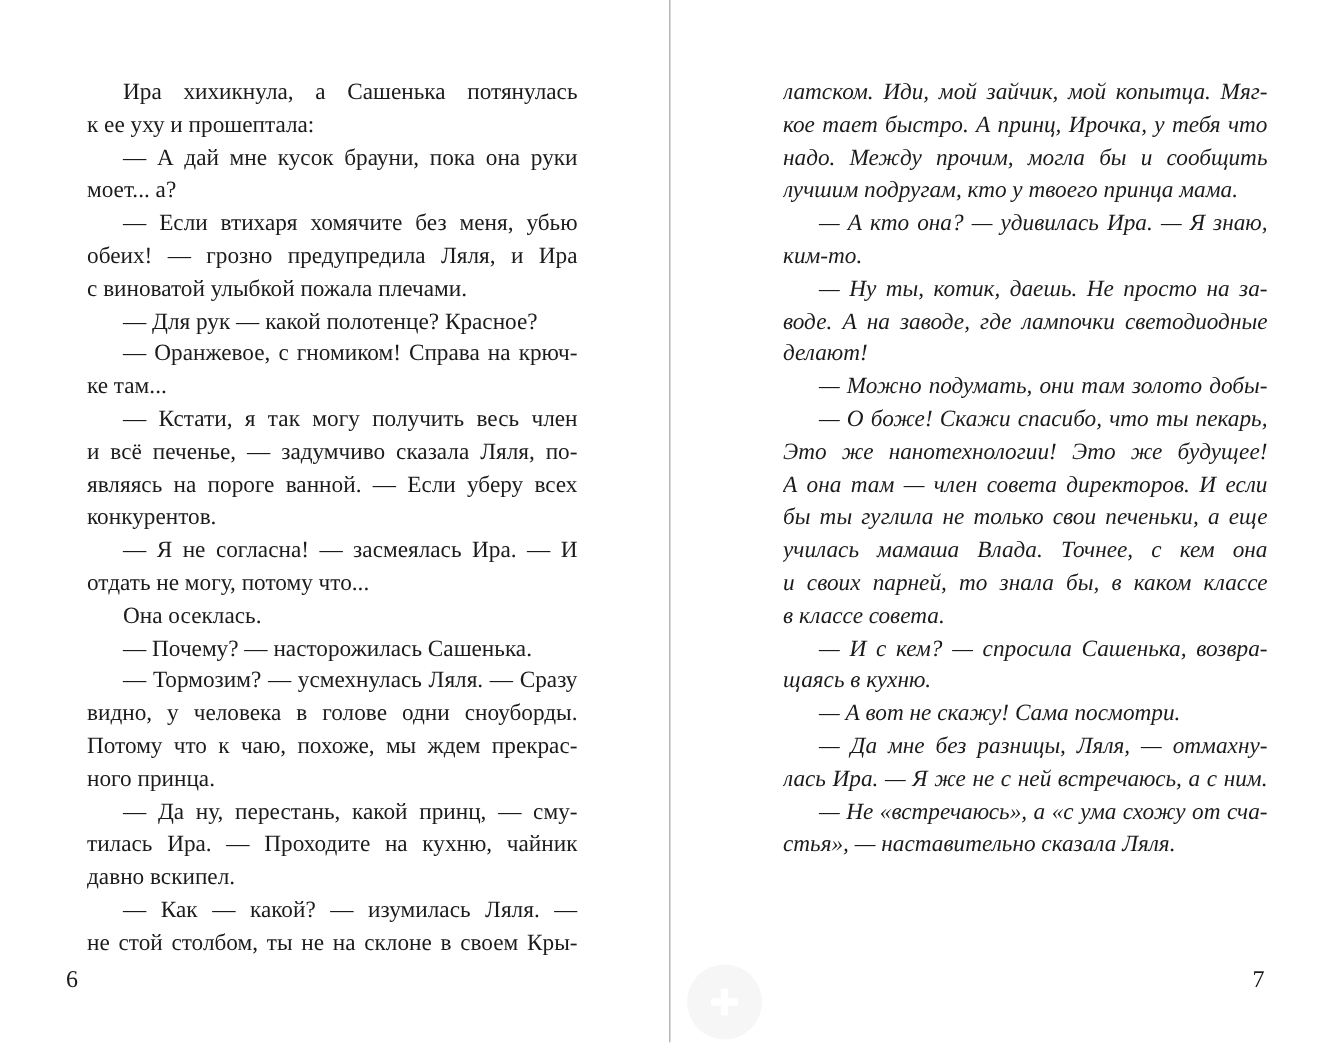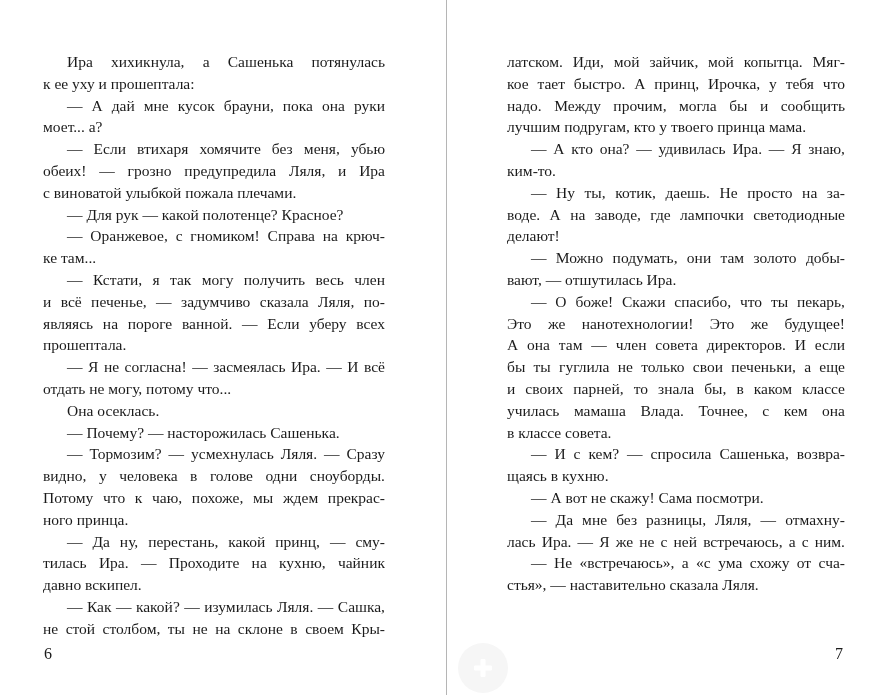--- a/index.html
+++ b/index.html
@@ -20,31 +20,32 @@
   .spread { position: relative; width: 893px; height: 695px; background: var(--page-bg); }
 
   .divider {
     position: absolute; left: 446px; top: 0;
     width: 1px; height: 695px;
     background: var(--divider-color);
   }
 
   .page-text { position: absolute; top: 51px; }
   .page-text.left  { left: 43px;  width: 342px; }
-  .page-text.right { left: 507px; width: 338px; }
+  .page-text.right { left: 507px; width: 338px; font-style: italic; }
 
   .line {
     height: 21.8px;
     line-height: 21.8px;
     font-size: 15.5px;
     text-align: justify;
     text-align-last: justify;
     text-justify: inter-word;
     white-space: normal;
     overflow: hidden;
+    margin-left: 15px;
   }
   .line.end { text-align-last: left; }
   .line.indent { text-indent: 24px; }
 
   .page-number {
     position: absolute; top: 645px;
     font-size: 16px; line-height: 18px;
     color: var(--text-color);
   }
   .page-number.num-left  { left: 44px; }
@@ -82,21 +83,21 @@
       <div class="line end">моет... а?</div>
       <div class="line indent">— Если втихаря хомячите без меня, убью</div>
       <div class="line">обеих! — грозно предупредила Ляля, и Ира</div>
       <div class="line end">с виноватой улыбкой пожала плечами.</div>
       <div class="line indent end">— Для рук — какой полотенце? Красное?</div>
       <div class="line indent">— Оранжевое, с гномиком! Справа на крюч-</div>
       <div class="line end">ке там...</div>
       <div class="line indent">— Кстати, я так могу получить весь член</div>
       <div class="line">и всё печенье, — задумчиво сказала Ляля, по-</div>
       <div class="line">являясь на пороге ванной. — Если уберу всех</div>
-      <div class="line end">прошептала.</div>
+      <div class="line end">конкурентов.</div>
       <div class="line indent">— Я не согласна! — засмеялась Ира. — И всё</div>
       <div class="line end">отдать не могу, потому что...</div>
       <div class="line indent end">Она осеклась.</div>
       <div class="line indent end">— Почему? — насторожилась Сашенька.</div>
       <div class="line indent">— Тормозим? — усмехнулась Ляля. — Сразу</div>
       <div class="line">видно, у человека в голове одни сноуборды.</div>
       <div class="line">Потому что к чаю, похоже, мы ждем прекрас-</div>
       <div class="line end">ного принца.</div>
       <div class="line indent">— Да ну, перестань, какой принц, — сму-</div>
       <div class="line">тилась Ира. — Проходите на кухню, чайник</div>
@@ -113,27 +114,26 @@
       <div class="line">латском. Иди, мой зайчик, мой копытца. Мяг-</div>
       <div class="line">кое тает быстро. А принц, Ирочка, у тебя что</div>
       <div class="line">надо. Между прочим, могла бы и сообщить</div>
       <div class="line end">лучшим подругам, кто у твоего принца мама.</div>
       <div class="line indent">— А кто она? — удивилась Ира. — Я знаю,</div>
       <div class="line end">ким-то.</div>
       <div class="line indent">— Ну ты, котик, даешь. Не просто на за-</div>
       <div class="line">воде. А на заводе, где лампочки светодиодные</div>
       <div class="line end">делают!</div>
       <div class="line indent">— Можно подумать, они там золото добы-</div>
-      <div class="line end">вают, — отшутилась Ира.</div>
       <div class="line indent">— О боже! Скажи спасибо, что ты пекарь,</div>
       <div class="line">Это же нанотехнологии! Это же будущее!</div>
       <div class="line">А она там — член совета директоров. И если</div>
       <div class="line">бы ты гуглила не только свои печеньки, а еще</div>
+      <div class="line">училась мамаша Влада. Точнее, с кем она</div>
       <div class="line">и своих парней, то знала бы, в каком классе</div>
-      <div class="line">училась мамаша Влада. Точнее, с кем она</div>
       <div class="line end">в классе совета.</div>
       <div class="line indent">— И с кем? — спросила Сашенька, возвра-</div>
       <div class="line end">щаясь в кухню.</div>
       <div class="line indent end">— А вот не скажу! Сама посмотри.</div>
       <div class="line indent">— Да мне без разницы, Ляля, — отмахну-</div>
       <div class="line">лась Ира. — Я же не с ней встречаюсь, а с ним.</div>
       <div class="line indent">— Не «встречаюсь», а «с ума схожу от сча-</div>
       <div class="line end">стья», — наставительно сказала Ляля.</div>
     </div>
 

